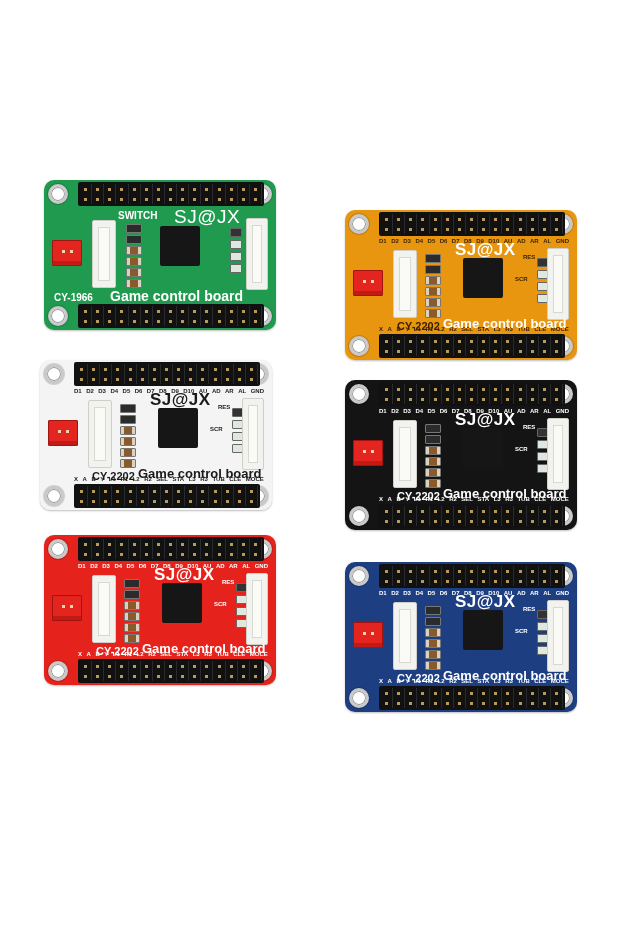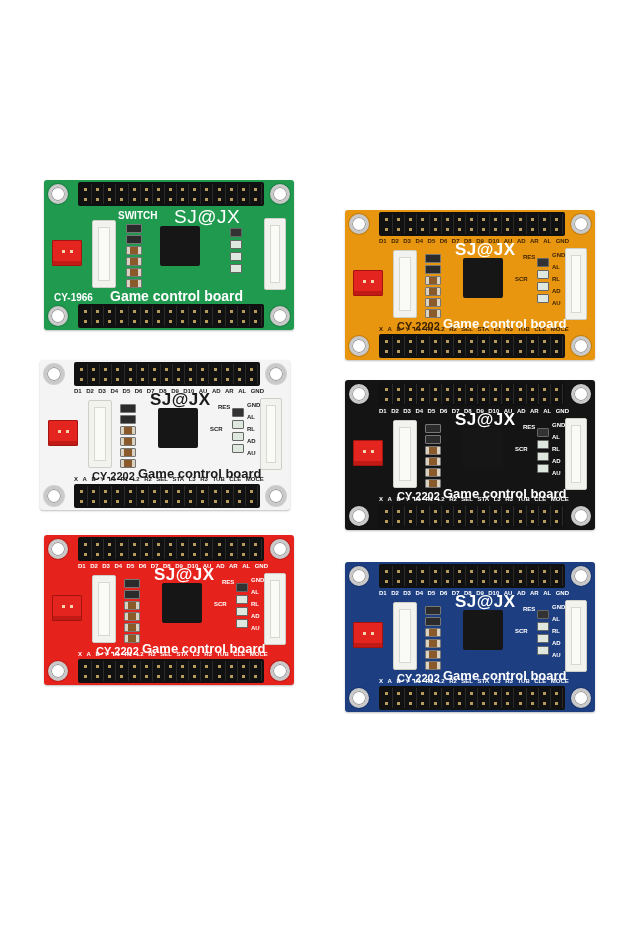--- a/index.html
+++ b/index.html
@@ -1,22 +1,22 @@
 <!DOCTYPE html>
 <html><head>
 <meta charset="utf-8">
 <style>
   * { box-sizing: border-box; margin: 0; padding: 0; }
   html, body { width: 620px; height: 930px; background: #ffffff; overflow: hidden; }
   body { position: relative; font-family: "Liberation Sans", "DejaVu Sans", sans-serif; }
 
   .board {
     position: absolute;
-    width: 250px; height: 150px;
-    border-radius: 3px;
+    width: 232px; height: 150px;
+    border-radius: 10px;
     box-shadow: 0 1px 2px rgba(0,0,0,0.25);
     overflow: visible;
   }
   .mount-hole {
     position: absolute; width: 20px; height: 20px; border-radius: 50%;
     background: #ffffff; border: 3px solid #c9c9c9;
     box-shadow: inset 0 0 0 1px #999, 0 0 0 1px rgba(0,0,0,0.15);
   }
   .mh-tl { left: 4px; top: 4px; }
   .mh-tr { right: 4px; top: 4px; }

